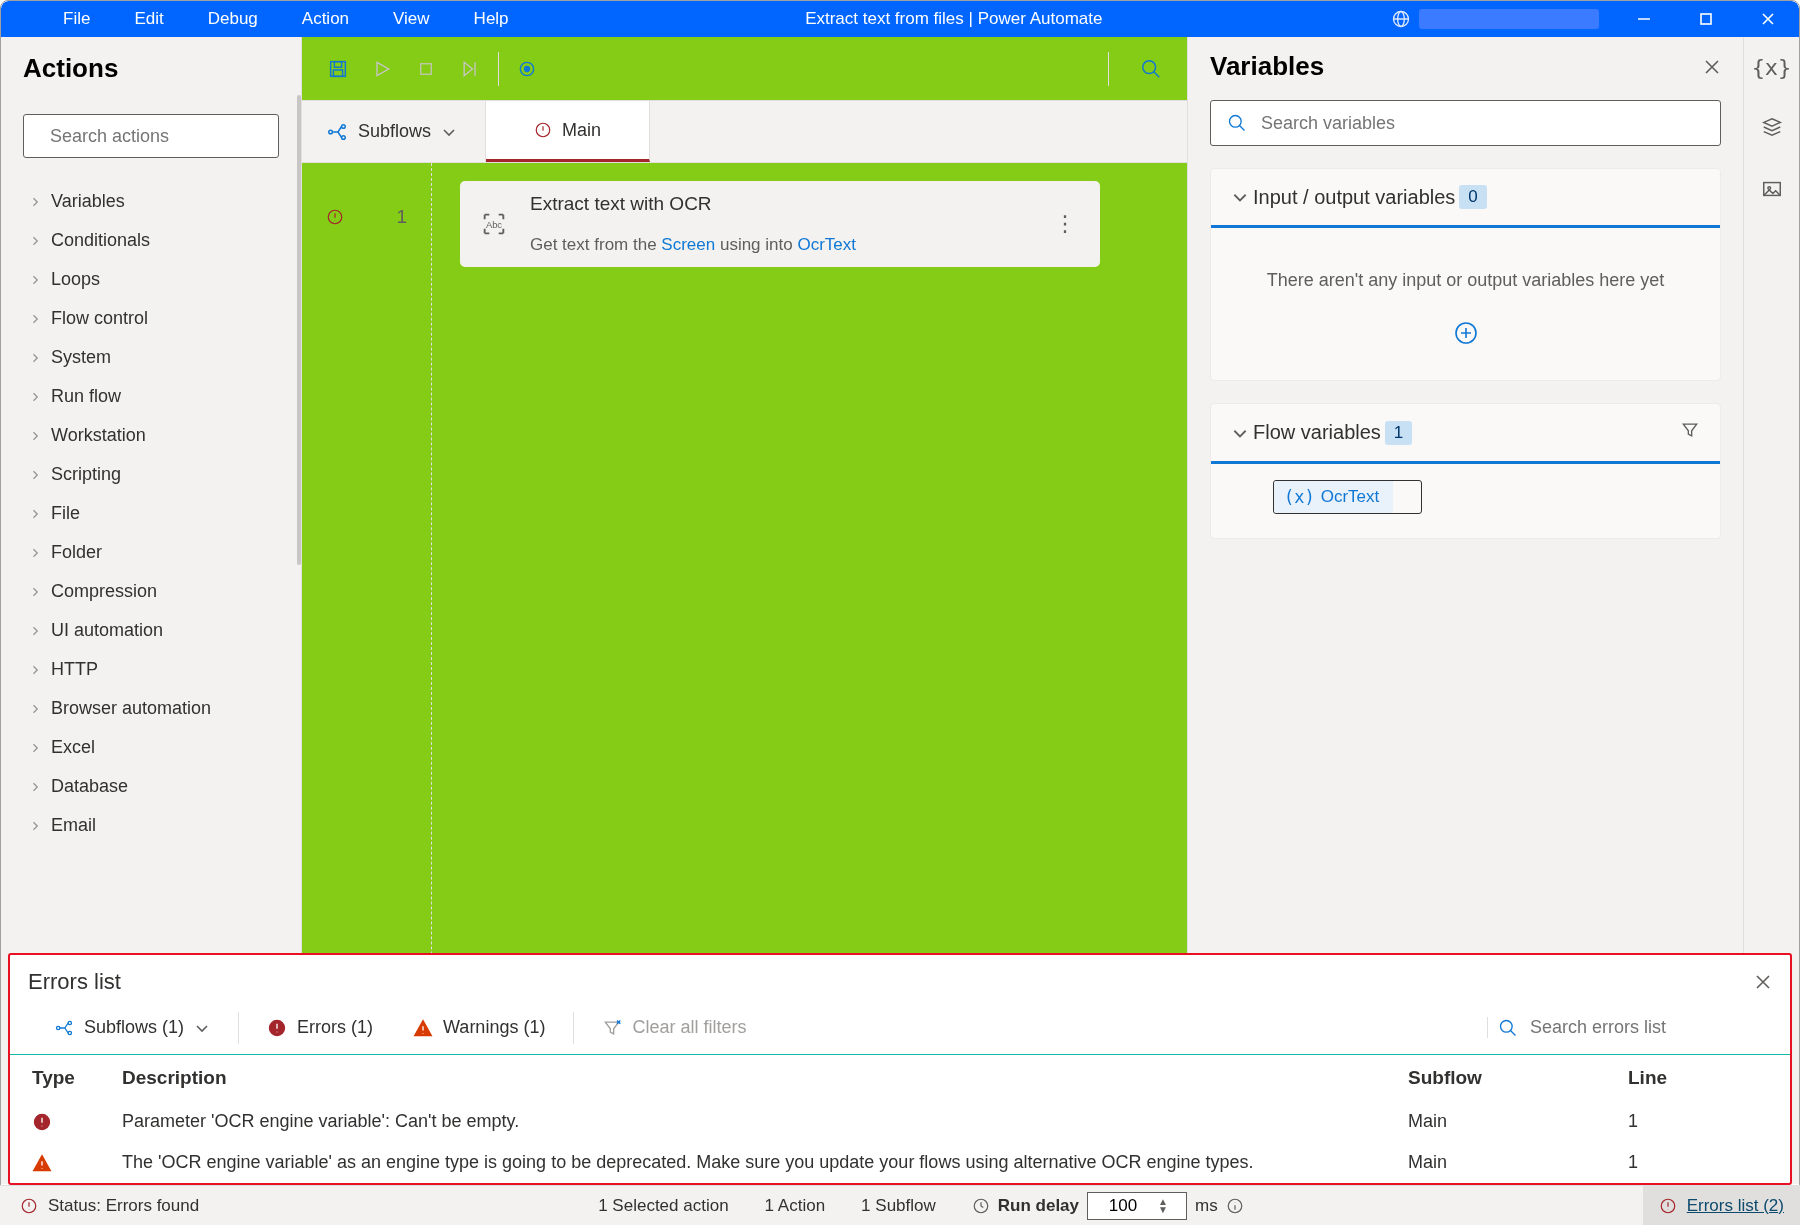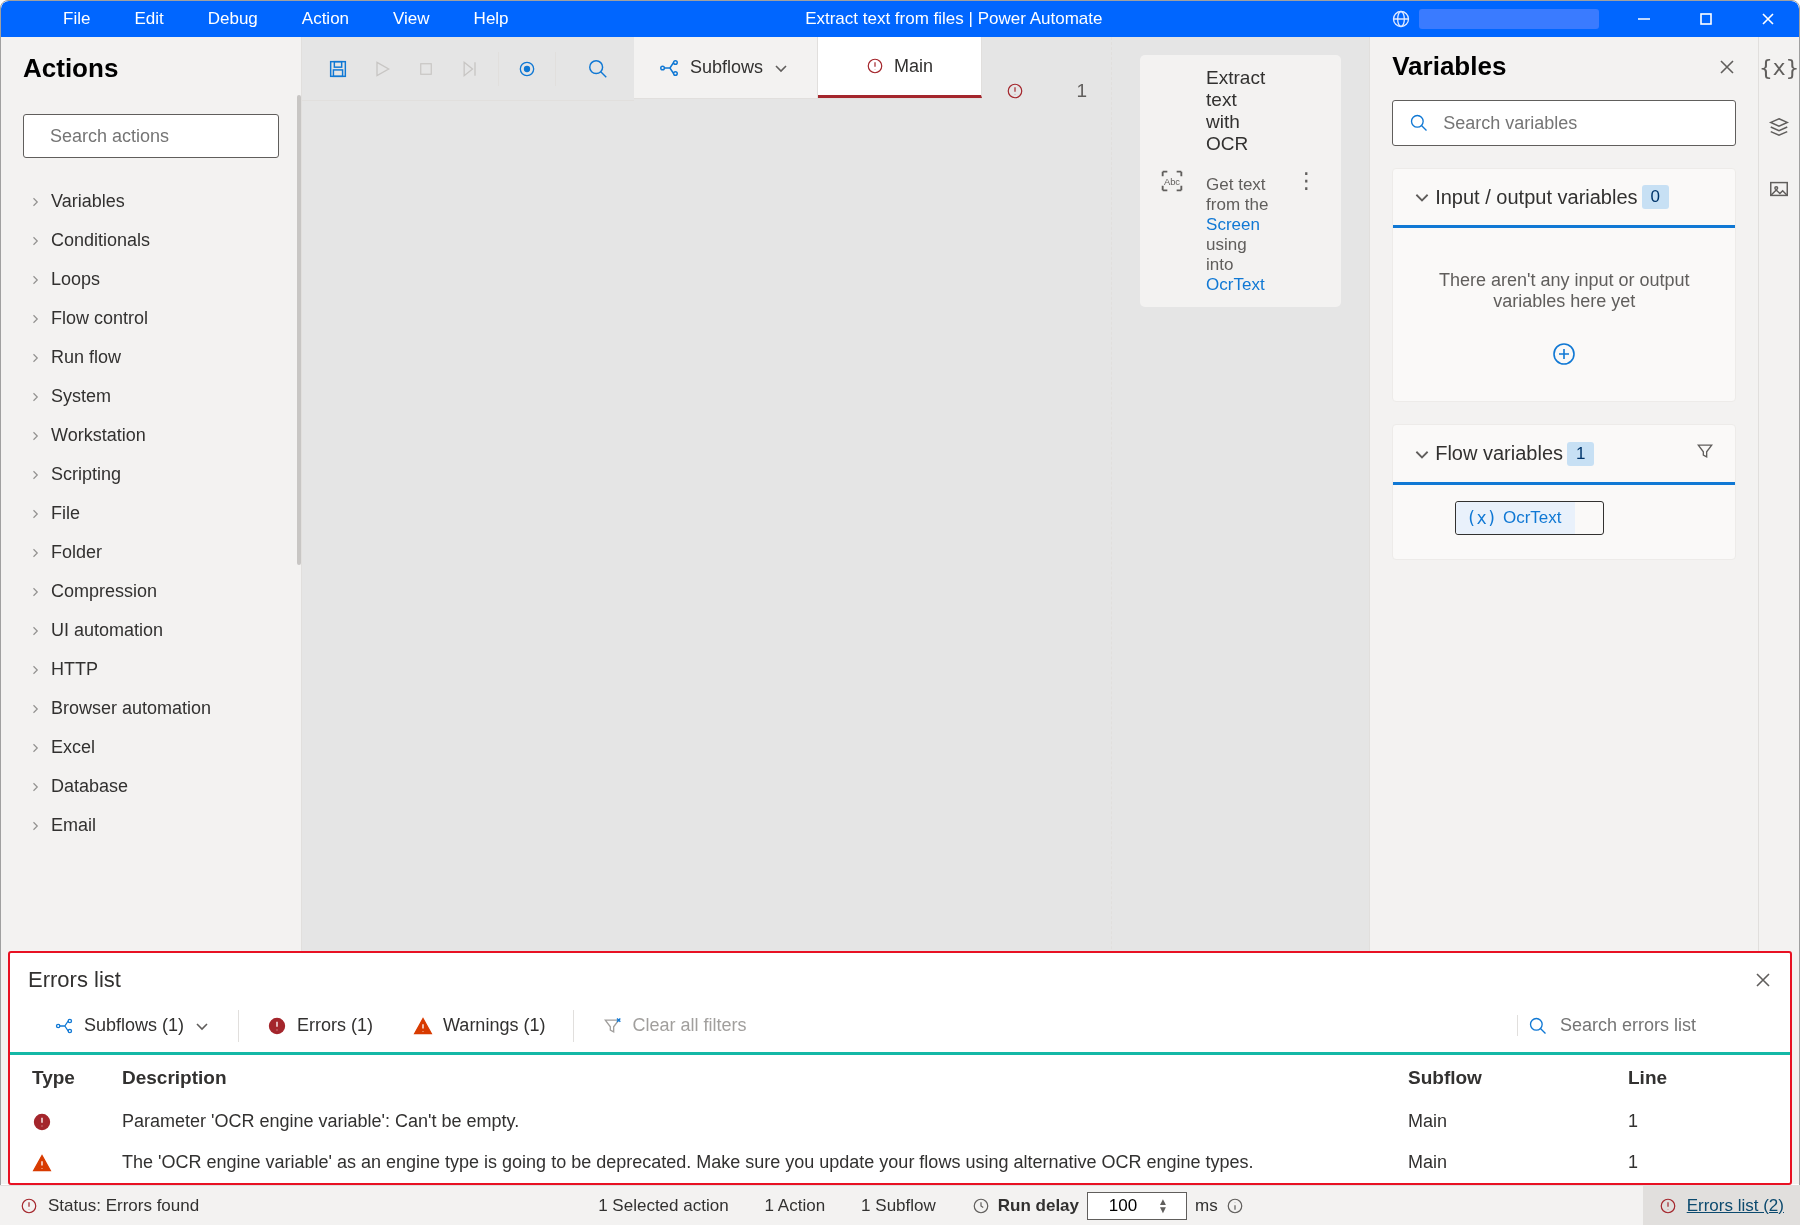--- a/index.html
+++ b/index.html
@@ -24,21 +24,21 @@
 .actions-panel h2 { font-size: 26px; font-weight: 600; padding: 2px 22px 18px; }
 .search-box { margin: 12px 22px 24px; border: 1px solid #605e5c; border-radius: 3px; height: 44px; display: flex; align-items: center; padding: 0 14px; gap: 12px; background: #fff; }
 .search-box svg { stroke: #0066ff; }
 .search-box input { border: none; outline: none; font-size: 18px; color: #605e5c; flex: 1; background: transparent; }
 .actions-list { flex: 1; overflow: auto; }
 .action-item { display: flex; align-items: center; gap: 10px; padding: 9px 22px 9px 28px; cursor: pointer; font-size: 18px; color: #323130; }
 .chev-r { width: 12px; height: 12px; transform: rotate(-90deg); opacity: .5; }
 .scrollbar-hint { position: absolute; right: 0; top: 58px; width: 4px; height: 470px; background: #c8c6c4; border-radius: 2px; }
 
 
-.editor { flex: 1; display: flex; flex-direction: row; background: #e5e5e5; }
+.editor { flex: 1; display: flex; flex-direction: column; background: #84cc16; }
 .toolbar { height: 64px; border-bottom: 1px solid #e1dfdd; display: flex; align-items: center; padding: 0 14px; gap: 0; }
 .tbtn { width: 44px; height: 44px; display: flex; align-items: center; justify-content: center; cursor: pointer; }
 .tbar-div { width: 1px; height: 34px; background: #e1dfdd; margin: 0 6px; }
 .toolbar .search-right { margin-left: auto; display: flex; align-items: center; gap: 14px; }
 
 .tabrow { height: 62px; border-bottom: 1px solid #e1dfdd; display: flex; align-items: stretch; background: #f3f2f1;}
 .subflows-tab { display: flex; align-items: center; gap: 10px; padding: 0 28px 0 24px; border-right: 1px solid #e1dfdd; color: #323130; font-size: 18px; cursor: pointer; }
 .subflows-tab svg.flow-ic { stroke: #1078d4; }
 .main-tab { display: flex; align-items: center; gap: 10px; padding: 0 48px; border-right: 1px solid #e1dfdd; border-bottom: 3px solid #a4262c; background: #fff; font-size: 18px; color: #323130; cursor: pointer;}
 .err-ic { color: #a4262c; }
@@ -77,21 +77,21 @@
 
 
 .rail { width: 56px; background: #f3f2f1; border-left: 1px solid #e1dfdd; display: flex; flex-direction: column; align-items: center; padding-top: 18px; gap: 36px; }
 .rail span { color: #605e5c; cursor: pointer; }
 
 
 .errors-panel { border: 2px solid #e81123; border-radius: 3px; margin: 0 4px; background: #fff; position: absolute; left: 4px; right: 4px; bottom: 40px; }
 .err-head { display: flex; align-items: center; padding: 14px 18px 6px; }
 .err-head h3 { font-size: 22px; font-weight: 400; color: #323130; }
 .err-head .x { margin-left: auto; cursor: pointer; }
-.err-filter { display: flex; align-items: center; gap: 0; border-bottom: 3px solid #14b8a6; padding: 6px 0 6px 24px; }
+.err-filter { display: flex; align-items: center; gap: 0; border-bottom: 1px solid #14b8a6; padding: 6px 30px 6px 24px; }
 .err-fbtn { display:flex; align-items:center; gap:10px; padding: 10px 20px; font-size: 18px; color:#323130; cursor:pointer; }
 .err-div { width: 1px; height: 32px; background: #e1dfdd; margin: 0 8px; }
 .err-clear { color: #a19f9d; }
 .err-search { margin-left:auto; display:flex; align-items:center; gap:12px; color:#605e5c; font-size:18px; padding:0 10px; border-left:1px solid #e1dfdd;}
 .err-cols { display:flex; padding: 12px 22px; font-size: 19px; font-weight: 600; color:#323130; }
 .err-cols .c1{ width:90px; } .err-cols .c2{ flex:1; } .err-cols .c3{ width: 220px; } .err-cols .c4{ width:140px; }
 .err-row { display:flex; align-items:center; padding: 10px 22px; font-size: 18px; color:#323130; }
 .err-row .c1{ width:90px; display:flex; align-items:center; }
 .err-row .c2{ flex:1; } .err-row .c3{ width:220px; } .err-row .c4{ width:140px; }
 
@@ -180,27 +180,27 @@
       <div class="action-item">
           <svg class="chev-r" viewBox="0 0 16 16">
             <path d="M3 6l5 5 5-5"></path>
           </svg>
           <span>Flow control</span>
         </div>
       <div class="action-item">
           <svg class="chev-r" viewBox="0 0 16 16">
             <path d="M3 6l5 5 5-5"></path>
           </svg>
+          <span>System</span>
+        </div>
+      <div class="action-item">
+          <svg class="chev-r" viewBox="0 0 16 16">
+            <path d="M3 6l5 5 5-5"></path>
+          </svg>
           <span>Run flow</span>
-        </div>
-      <div class="action-item">
-          <svg class="chev-r" viewBox="0 0 16 16">
-            <path d="M3 6l5 5 5-5"></path>
-          </svg>
-          <span>System</span>
         </div>
       <div class="action-item">
           <svg class="chev-r" viewBox="0 0 16 16">
             <path d="M3 6l5 5 5-5"></path>
           </svg>
           <span>Workstation</span>
         </div>
       <div class="action-item">
           <svg class="chev-r" viewBox="0 0 16 16">
             <path d="M3 6l5 5 5-5"></path>

